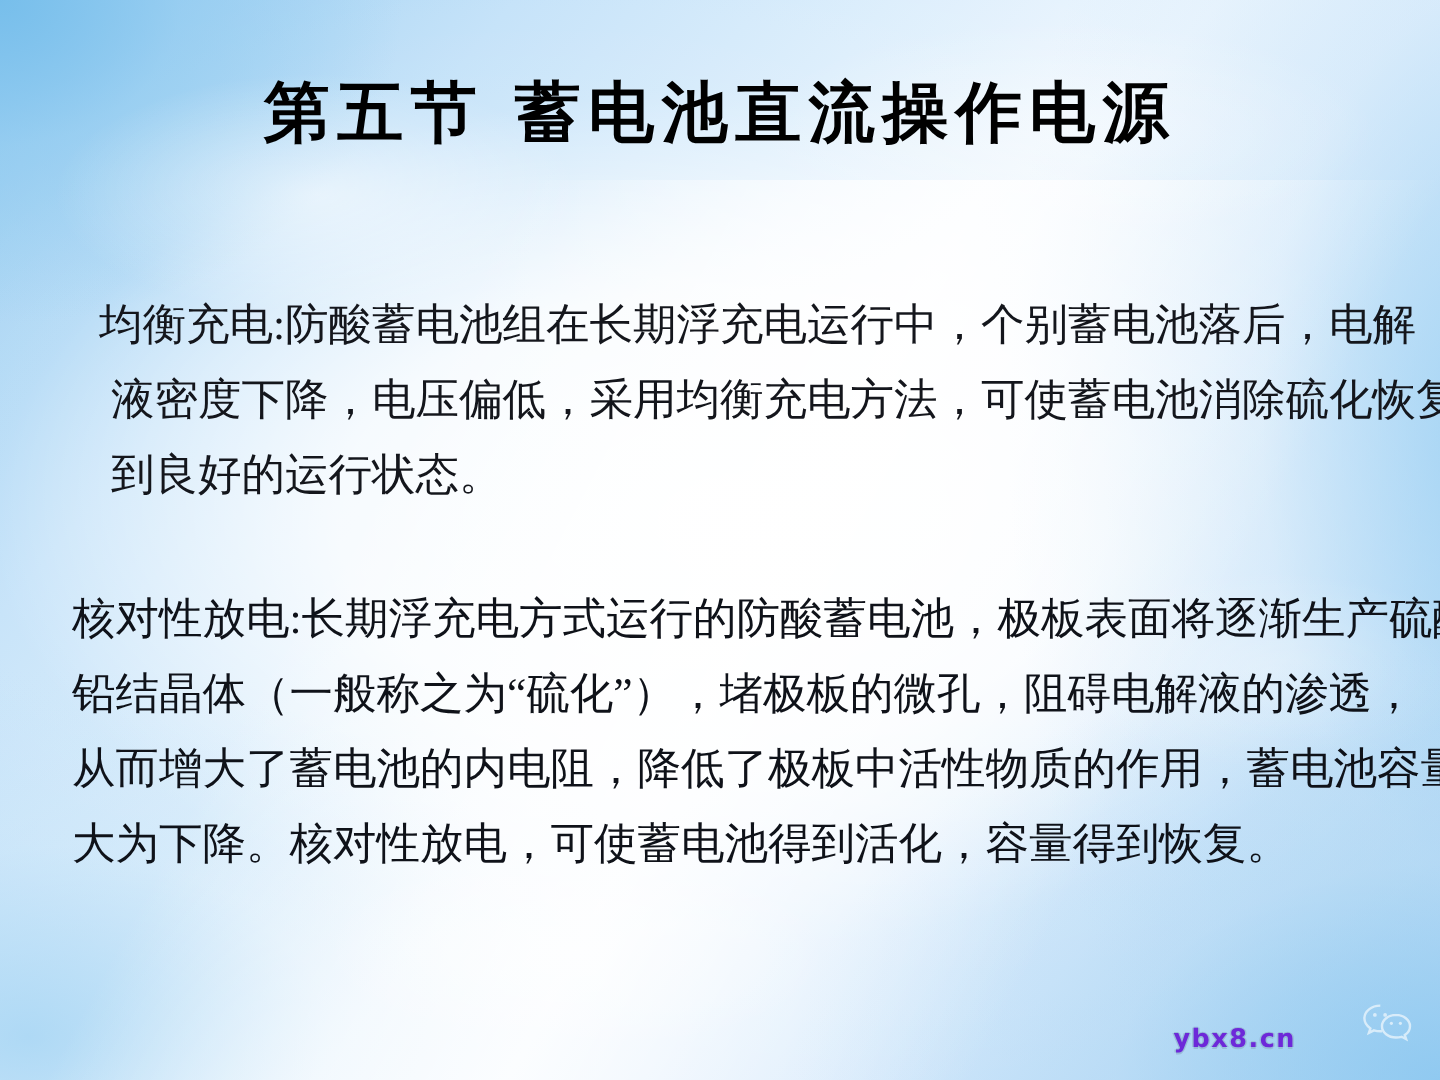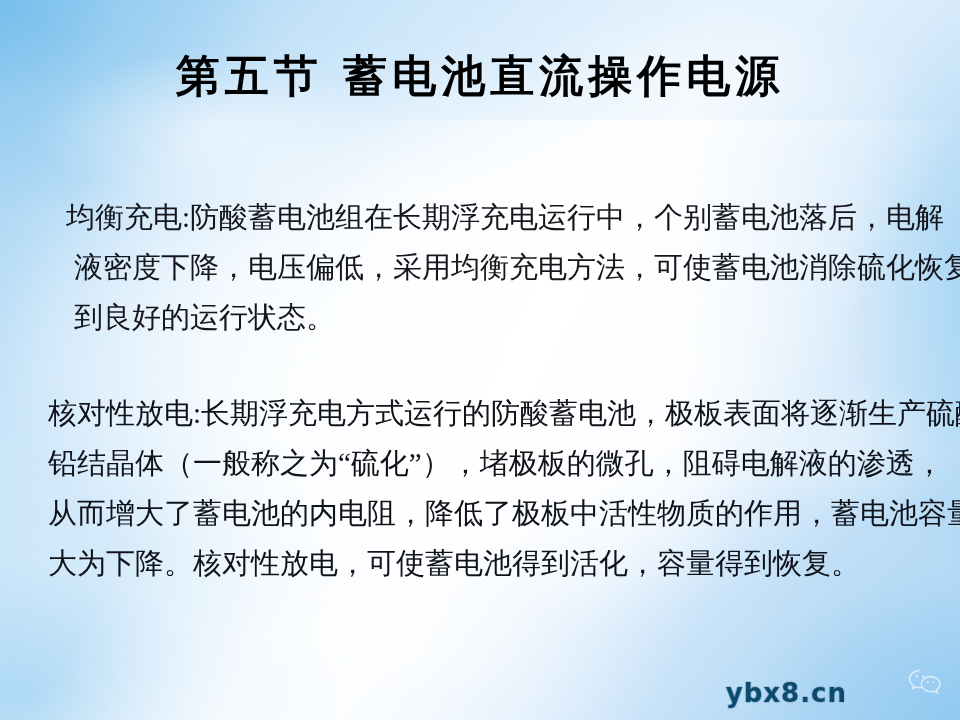--- a/index.html
+++ b/index.html
@@ -171,28 +171,28 @@
     line-height: 26px;
     letter-spacing: 1px;
     color: #ffffff;
     text-shadow:
       0 0 1px rgba(120,160,195,0.85),
       0 1px 0 rgba(255,255,255,0.6);
   }
 
   #site-stamp {
     position: absolute;
-    right: 113px;
+    right: 96px;
     bottom: 16px;
     font-family: "DejaVu Sans", "Liberation Sans", sans-serif;
     font-weight: 700;
-    font-size: 26px;
+    font-size: 17px;
     line-height: 22px;
     letter-spacing: 1px;
-    color: #0c4a6e;
+    color: #6d28d9;
     text-shadow:
       -1px 0 0 rgba(150,185,215,0.9),
        1px 0 0 rgba(150,185,215,0.9),
        0 -1px 0 rgba(150,185,215,0.9),
        0  1px 0 rgba(150,185,215,0.9);
   }
 </style>
 </head>
 <body>
 

